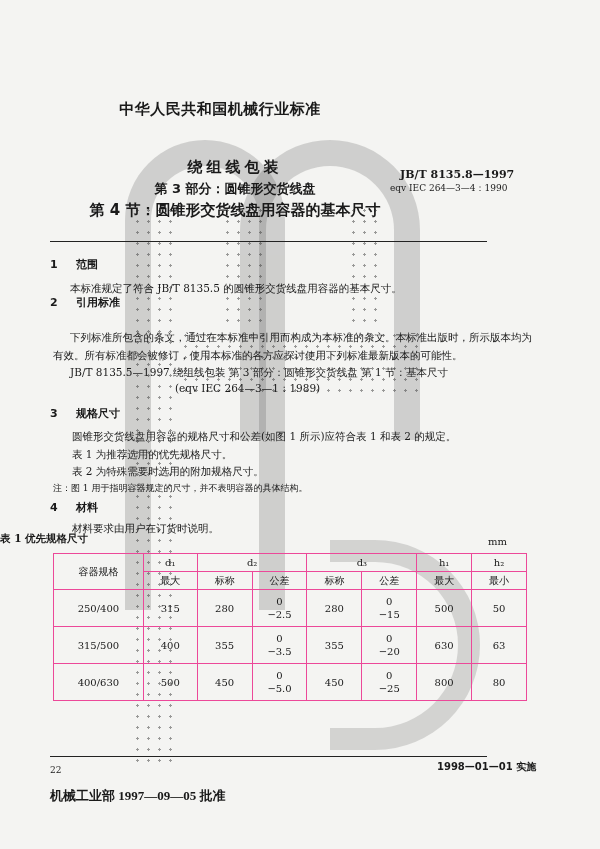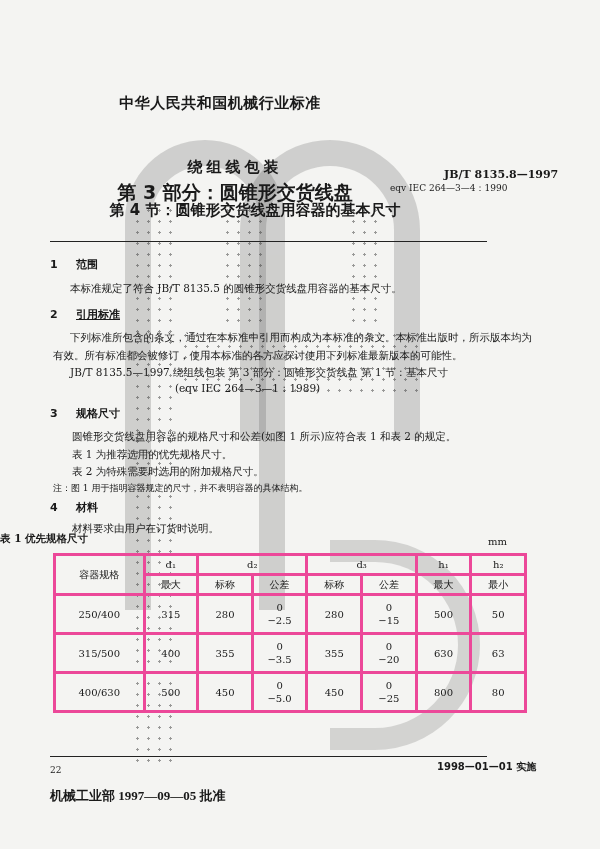--- a/index.html
+++ b/index.html
@@ -37,42 +37,42 @@
       position: absolute; pointer-events: none;
       background-image: radial-gradient(rgba(60,60,60,0.5) 1px, transparent 1.3px);
       background-size: 11px 11px;
     }
     .d1 { left: 132px; top: 205px; width: 48px; height: 560px; }
     .d2 { left: 222px; top: 205px; width: 40px; height: 120px; }
     .d3 { left: 348px; top: 205px; width: 36px; height: 120px; }
     .d4 { left: 180px; top: 330px; width: 240px; height: 70px; }
 
     .block { position: absolute; }
-    .hdr-main { left: 0; width: 440px; top: 94px; text-align: center; font-family: "DejaVu Sans", sans-serif; font-size: 15px; font-weight: bold; letter-spacing: 0.5px; }
-    .std-no { left: 400px; top: 168px; font-size: 11px; font-weight: bold; margin-left: 44px; }
+    .hdr-main { left: 0; width: 440px; top: 100px; text-align: center; font-family: "DejaVu Sans", sans-serif; font-size: 15px; font-weight: bold; letter-spacing: 0.5px; }
+    .std-no { left: 400px; top: 168px; font-size: 11px; font-weight: bold; }
     .std-eqv { left: 390px; top: 182px; font-size: 9px; }
     .title1 { left: 0; width: 470px; top: 158px; text-align: center; font-family: "DejaVu Sans", sans-serif; font-size: 15px; font-weight: bold; letter-spacing: 4px; }
-    .title2 { left: 0; width: 470px; top: 180px; text-align: center; font-family: "DejaVu Sans", sans-serif; font-size: 19px; font-weight: bold; }
-    .title3 { left: 0; width: 470px; top: 201px; text-align: center; font-family: "DejaVu Sans", sans-serif; font-size: 15px; font-weight: bold; padding-left: 20px; }
+    .title2 { left: 0; width: 470px; top: 180px; text-align: center; font-family: "DejaVu Sans", sans-serif; font-size: 13px; font-weight: bold; }
+    .title3 { left: 0; width: 470px; top: 201px; text-align: center; font-family: "DejaVu Sans", sans-serif; font-size: 15px; font-weight: bold; }
     .rule-top { left: 50px; top: 241px; width: 437px; height: 0; border-top: 1.5px solid #222; }
 
     .sec { position: absolute; left: 50px; font-size: 11px; font-weight: bold; font-family: "DejaVu Sans", sans-serif; }
     .sec .num { display: inline-block; width: 26px; }
     .p { position: absolute; font-size: 10.5px; white-space: nowrap; }
     .note { position: absolute; font-size: 9px; white-space: nowrap; text-align: center; }
 
     .tbl-title { position: absolute; left: 0; width: 560px; top: 532px; text-align: left; font-size: 10.5px; font-weight: bold; }
     .tbl-unit { position: absolute; left: 488px; top: 536px; font-size: 10px; }
 
     table.spec {
       position: absolute; left: 53px; top: 553px; width: 474px;
       border-collapse: collapse; font-size: 10px;
     }
     table.spec td {
-      border: 3px solid #ec4899; text-align: center; vertical-align: middle;
+      border: 1px solid #ec4899; text-align: center; vertical-align: middle;
       padding: 0; line-height: 13px;
     }
     table.spec tr.h1 td { height: 17px; }
     table.spec tr.h2 td { height: 17px; }
     table.spec tr.r td { height: 36px; }
     .tol { display: flex; flex-direction: column; align-items: center; line-height: 13px; }
 
     .rule-bottom { position: absolute; left: 50px; top: 756px; width: 437px; border-top: 1.5px solid #222; }
     .foot-left { position: absolute; left: 50px; top: 760px; font-size: 13px; font-weight: bold; font-family: Liberation Serif, serif; margin-top: 27px; }
     .foot-right { position: absolute; left: 437px; top: 760px; font-size: 10px; font-weight: bold; font-family: "DejaVu Sans", sans-serif; }
@@ -97,21 +97,21 @@
 <div class="block title2">第 3 部分：圆锥形交货线盘</div>
 <div class="block title3">第 4 节：圆锥形交货线盘用容器的基本尺寸</div>
 
 <div class="block rule-top"></div>
 
 <div class="sec" style="top:257px;">
   <span class="num">1</span><span>范围</span>
 </div>
 <div class="p" style="left:70px; top:282px;">本标准规定了符合 JB/T 8135.5 的圆锥形交货线盘用容器的基本尺寸。</div>
 
-<div class="sec" style="top:307px;text-decoration:underline;">
+<div class="sec" style="top:295px;">
   <span class="num">2</span><span>引用标准</span>
 </div>
 <div class="p" style="left:70px; top:331px;">下列标准所包含的条文，通过在本标准中引用而构成为本标准的条文。本标准出版时，所示版本均为</div>
 <div class="p" style="left:53px; top:349px;">有效。所有标准都会被修订，使用本标准的各方应探讨使用下列标准最新版本的可能性。</div>
 <div class="p" style="left:70px; top:366px;">JB/T 8135.5—1997  绕组线包装  第 3 部分：圆锥形交货线盘  第 1 节：基本尺寸</div>
 <div class="p" style="left:175px; top:382px;">(eqv IEC 264—3—1：1989)</div>
 
 <div class="sec" style="top:406px;">
   <span class="num">3</span><span>规格尺寸</span>
 </div>

